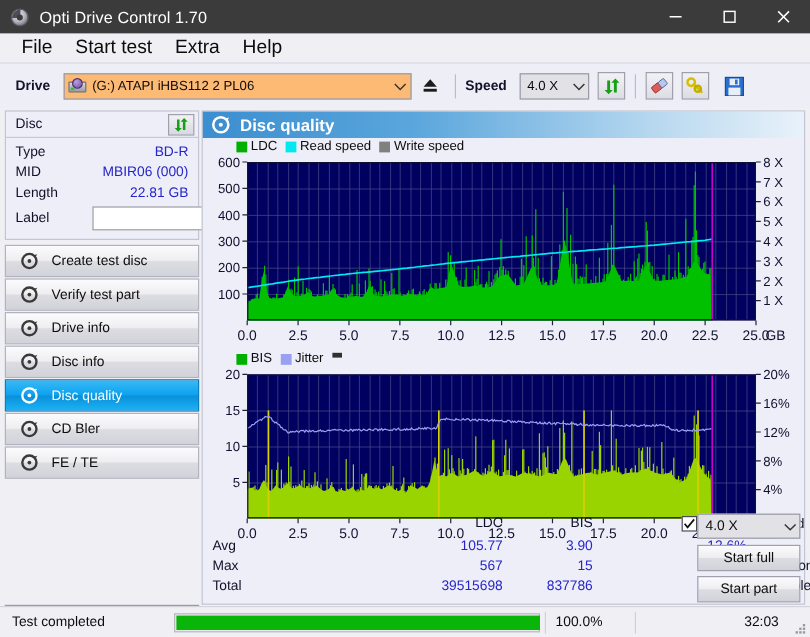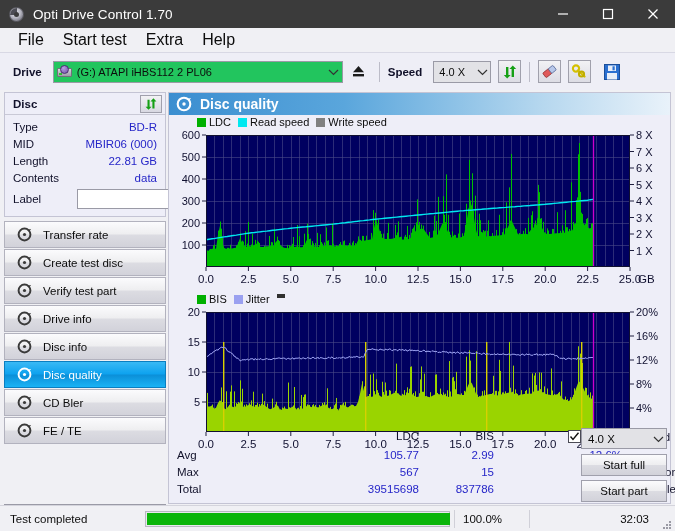--- a/index.html
+++ b/index.html
@@ -73,21 +73,21 @@
     background: #eeeef6;
     border-top: 1px solid #d8d8e4;
     display: flex; align-items: center;
   }
   .tb-label {
     font-size: 11.5px; font-weight: bold; color: #11112a;
     margin-left: 13px; margin-right: 11px;
   }
   .drive-combo {
     width: 290px; height: 22px;
-    background: #22c55e; border: 1px solid #9a9aa6;
+    background: #fdba74; border: 1px solid #9a9aa6;
     display: flex; align-items: center; position: relative;
   }
   .drive-icon {
     width: 16px; height: 14px; margin-left: 3px; margin-right: 4px;
     position: relative; flex: none;
   }
   .drive-icon .body {
     position: absolute; left: 0; top: 3px; width: 15px; height: 9px;
     background: linear-gradient(#d8d8dd,#9d9da8);
     border: 1px solid #70707a; border-radius: 1px;
@@ -145,21 +145,21 @@
   .disc-box {
     width: 162px; background: #eeeef8;
     border: 1px solid #c4c4d4;
     padding: 0;
   }
   .disc-head {
     height: 22px; display: flex; align-items: center;
     border-bottom: 1px solid #c9c9d6;
     padding: 0 3px 0 8px; justify-content: space-between;
   }
-  .disc-head .t { font-size: 11.5px; font-weight: bold; color: #11112a; }
+  .disc-head .t { font-size: 11.5px; font-weight: normal; color: #11112a; }
   .refresh-btn {
     width: 22px; height: 18px;
     background: linear-gradient(#f2f2f5,#d8d8e2);
     border: 1px solid #a0a0ac;
     display: flex; align-items: center; justify-content: center;
   }
   .disc-rows { padding: 3px 8px 5px 8px; }
   .disc-row {
     display: flex; justify-content: space-between; align-items: center;
     height: 17px; font-size: 11.5px;
@@ -402,49 +402,35 @@
           <span class="v">BD-R</span>
         </div>
         <div class="disc-row">
           <span class="k">MID</span>
           <span class="v">MBIR06 (000)</span>
         </div>
         <div class="disc-row">
           <span class="k">Length</span>
           <span class="v">22.81 GB</span>
         </div>
-        <div class="disc-row">
-          <span class="k">Contents</span>
-          <span class="v">data</span>
-        </div>
         <div class="label-row">
           <span class="k">Label</span>
           <input class="label-input" type="text" value="" style="">
           <div class="cd-btn">
             <svg width="15" height="15" viewBox="0 0 16 16">
               <circle cx="8" cy="8" r="7" fill="#e8e07a" stroke="#8a8030" stroke-width="1"></circle>
               <circle cx="8" cy="8" r="4.2" fill="#f5f0b8" stroke="#b5a840" stroke-width="0.7"></circle>
               <circle cx="8" cy="8" r="1.7" fill="#d8d8dd" stroke="#8a8030" stroke-width="0.7"></circle>
             </svg>
           </div>
         </div>
       </div>
     </div>
 
     <div class="navlist">
-      <div class="navbtn">
-        <span class="nic">
-          <svg width="15" height="15" viewBox="0 0 16 16">
-              <circle cx="8" cy="8" r="6.3" fill="none" stroke="#3a3a3a" stroke-width="2.1"></circle>
-              <circle cx="8" cy="8" r="1.7" fill="#3a3a3a"></circle>
-              <path d="M11 3 L15 2 L13 5 Z" fill="#3a3a3a"></path>
-            </svg>
-        </span>
-        <span>Transfer rate</span>
-      </div>
       <div class="navbtn">
         <span class="nic">
           <svg width="15" height="15" viewBox="0 0 16 16">
               <circle cx="8" cy="8" r="6.3" fill="none" stroke="#3a3a3a" stroke-width="2.1"></circle>
               <circle cx="8" cy="8" r="1.7" fill="#3a3a3a"></circle>
               <path d="M11 3 L15 2 L13 5 Z" fill="#3a3a3a"></path>
             </svg>
         </span>
         <span>Create test disc</span>
       </div>
@@ -1554,21 +1540,21 @@
 
       <div class="jit-check" style="left:399px; top:2px">
         <svg width="11" height="11" viewBox="0 0 11 11">
             <path d="M1.5 5.5 L4 8.5 L9.5 1.8" fill="none" stroke="#111" stroke-width="1.4"></path>
           </svg>
       </div>
       <div class="lbl" style="left:419px; top:2px">Jitter</div>
 
       <div class="lbl" style="left:8px; top:21px">Avg</div>
       <div class="val" style="left:190px; top:21px; width:60px">105.77</div>
-      <div class="val" style="left:265px; top:21px; width:60px">2.99</div>
+      <div class="val" style="left:265px; top:21px; width:60px">3.90</div>
       <div class="val" style="left:393px; top:21px; width:60px">12.6%</div>
 
       <div class="lbl" style="left:8px; top:38px">Max</div>
       <div class="val" style="left:190px; top:38px; width:60px">567</div>
       <div class="val" style="left:265px; top:38px; width:60px">15</div>
       <div class="val" style="left:393px; top:38px; width:60px">14.0%</div>
 
       <div class="lbl" style="left:8px; top:55px">Total</div>
       <div class="val" style="left:178px; top:55px; width:72px">39515698</div>
       <div class="val" style="left:253px; top:55px; width:72px">837786</div>

